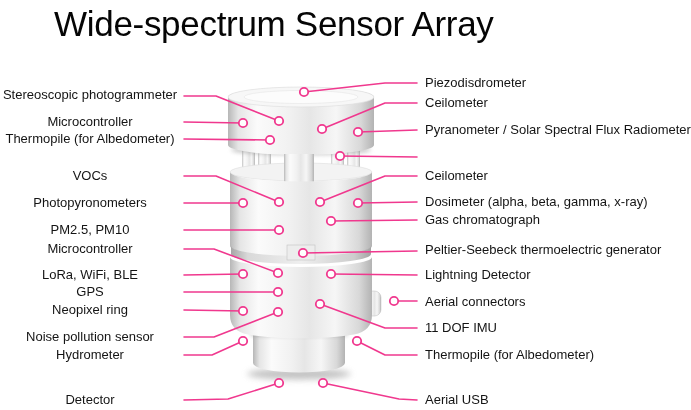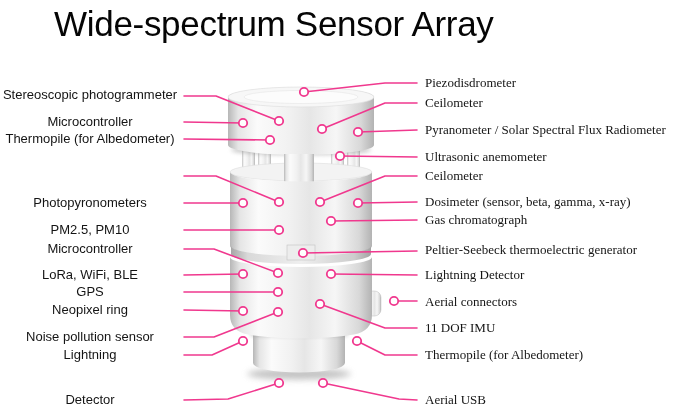--- a/index.html
+++ b/index.html
@@ -10,21 +10,21 @@
   #title{
     position:absolute;left:54px;top:4px;margin:0;
     font-size:35px;font-weight:400;letter-spacing:-0.3px;color:#050505;
     font-family:"Liberation Sans",sans-serif;white-space:nowrap;
   }
   .lbl{
     position:absolute;font-size:13px;line-height:16px;color:#141414;
     white-space:nowrap;z-index:3;
   }
   .lbl.left{left:0;width:180px;text-align:center;}
-  .lbl.right{left:425px;text-align:left;font-family:Liberation Serif, serif;}
+  .lbl.right{left:425px;text-align:left;}
   #fig{position:absolute;left:0;top:0;z-index:1;}
   .callout polyline{fill:none;stroke:var(--color-callout,#f0388e);stroke-width:1.6px;stroke-linejoin:round;stroke-linecap:round;}
   .callout circle{fill:#ffffff;stroke:var(--color-callout,#f0388e);stroke-width:1.8px;}
 </style>
 </head>
 <body>
 
 <div id="stage">
 
   <h1 id="title">Wide-spectrum Sensor Array</h1>
@@ -184,36 +184,36 @@
       <g class="callout">
           <polyline points="417,400 399,399 323,383"></polyline>
           <circle cx="323" cy="383" r="4.2"></circle>
         </g>
     </g>
   </svg>
 
   <div class="lbl left" style="top:87px">Stereoscopic photogrammeter</div>
   <div class="lbl left" style="top:114px">Microcontroller</div>
   <div class="lbl left" style="top:131px">Thermopile (for Albedometer)</div>
+  <div class="lbl left" style="top:168px">VOCs</div>
   <div class="lbl left" style="top:195px">Photopyronometers</div>
   <div class="lbl left" style="top:222px">PM2.5, PM10</div>
   <div class="lbl left" style="top:241px">Microcontroller</div>
   <div class="lbl left" style="top:267px">LoRa, WiFi, BLE</div>
   <div class="lbl left" style="top:284px">GPS</div>
   <div class="lbl left" style="top:302px">Neopixel ring</div>
   <div class="lbl left" style="top:329px">Noise pollution sensor</div>
-  <div class="lbl left" style="top:347px">Lightning</div>
+  <div class="lbl left" style="top:347px">Hydrometer</div>
   <div class="lbl left" style="top:392px">Detector</div>
 
   <div class="lbl right" style="top:75px">Piezodisdrometer</div>
   <div class="lbl right" style="top:95px">Ceilometer</div>
   <div class="lbl right" style="top:122px">Pyranometer / Solar Spectral Flux Radiometer</div>
-  <div class="lbl right" style="top:149px">Ultrasonic anemometer</div>
   <div class="lbl right" style="top:168px">Ceilometer</div>
-  <div class="lbl right" style="top:194px">Dosimeter (sensor, beta, gamma, x-ray)</div>
+  <div class="lbl right" style="top:194px">Dosimeter (alpha, beta, gamma, x-ray)</div>
   <div class="lbl right" style="top:212px">Gas chromatograph</div>
   <div class="lbl right" style="top:242px">Peltier-Seebeck thermoelectric generator</div>
   <div class="lbl right" style="top:267px">Lightning Detector</div>
   <div class="lbl right" style="top:294px">Aerial connectors</div>
   <div class="lbl right" style="top:320px">11 DOF IMU</div>
   <div class="lbl right" style="top:347px">Thermopile (for Albedometer)</div>
   <div class="lbl right" style="top:392px">Aerial USB</div>
 
 </div>
 

